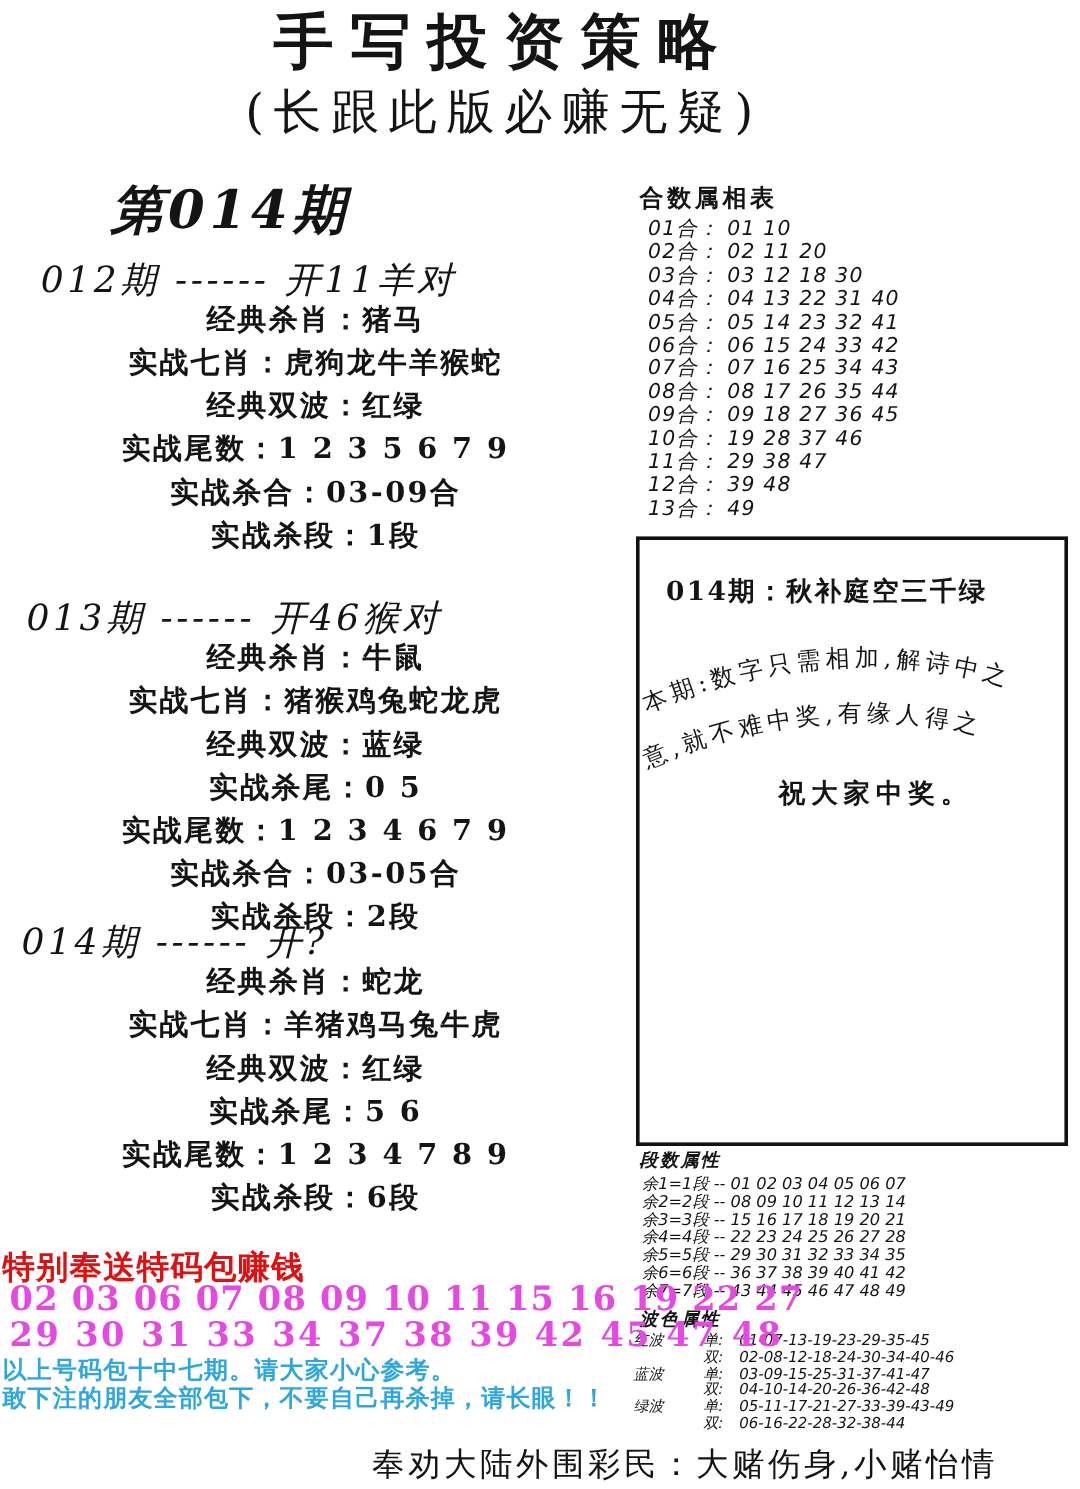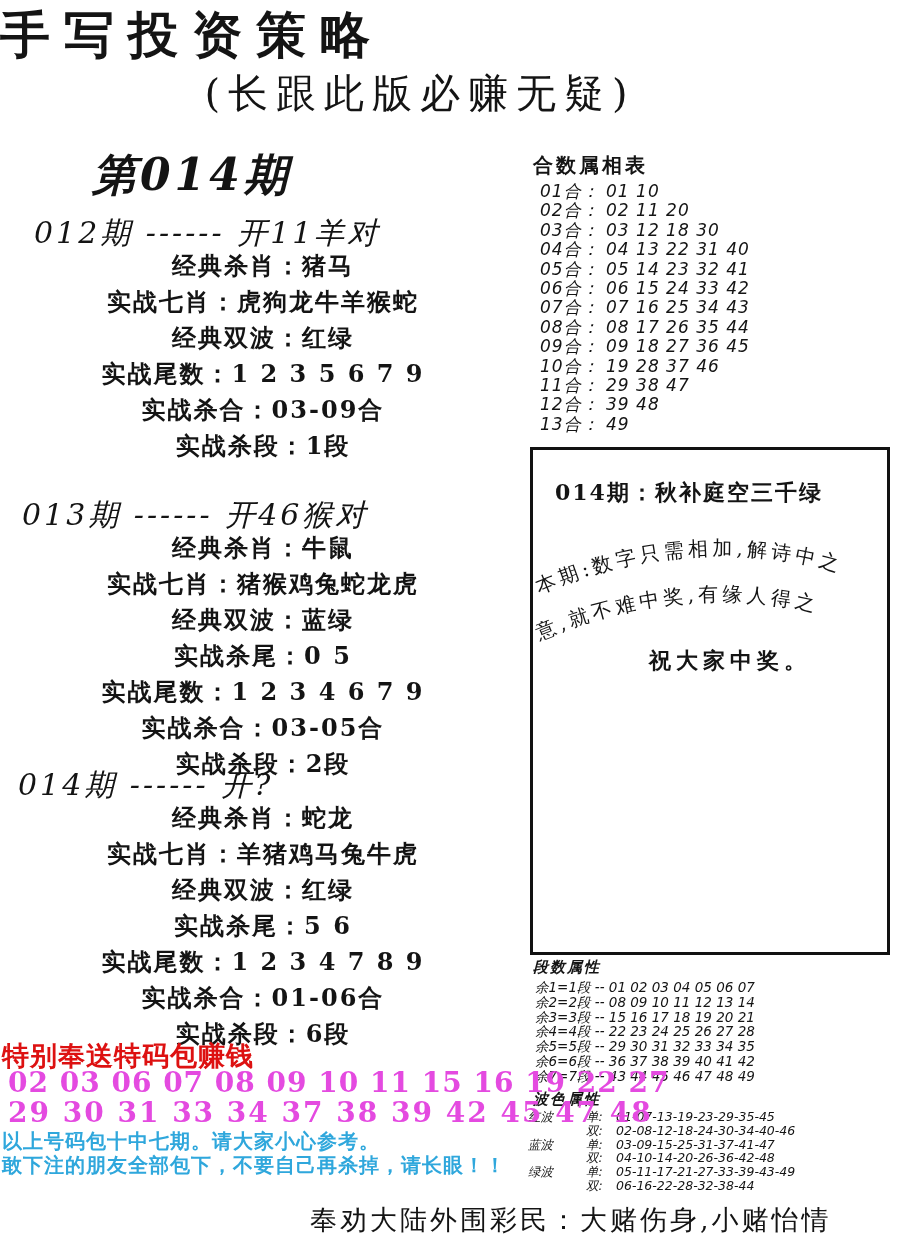--- a/index.html
+++ b/index.html
@@ -3,21 +3,21 @@
 <meta charset="utf-8">
 <style>
   html,body{margin:0;padding:0;}
   body{
     width:900px;height:1241px;position:relative;background:#ffffff;
     font-family:"DejaVu Serif", serif;color:#141414;overflow:hidden;
   }
   .abs{position:absolute;}
 
   
-  .title-main{left:0;top:2px;width:840px;font-size:50px;letter-spacing:14px;font-weight:600;}
+  .title-main{left:0;top:2px;width:840px;text-align:center;font-size:50px;letter-spacing:14px;font-weight:600;}
   .title-sub{left:0;top:66px;width:840px;text-align:center;font-size:40px;letter-spacing:8px;font-weight:500;}
 
   
   .issue-heading{left:92px;top:146px;font-size:44px;font-weight:bold;font-style:italic;letter-spacing:4px;}
   .period-header{font-size:30px;font-style:italic;letter-spacing:3px;white-space:nowrap;}
   .ph-0{left:34px;top:213px;}
   .ph-1{left:22px;top:495px;}
   .ph-2{left:18px;top:765px;}
   .period-rows{left:16px;width:494px;text-align:center;}
   .pr-0{top:248px;}
@@ -88,21 +88,20 @@
     <div class="p-row">实战杀段：2段</div>
   </div>
 
 <div class="abs period-header ph-2">014期 ------ 开?</div>
 <div class="abs period-rows pr-2">
     <div class="p-row">经典杀肖：蛇龙</div>
     <div class="p-row">实战七肖：羊猪鸡马兔牛虎</div>
     <div class="p-row">经典双波：红绿</div>
     <div class="p-row">实战杀尾：5 6</div>
     <div class="p-row">实战尾数：1 2 3 4 7 8 9</div>
-    <div class="p-row">实战杀合：01-06合</div>
     <div class="p-row">实战杀段：6段</div>
   </div>
 
 <div class="abs hexiao-title">合数属相表</div>
 <div class="abs hexiao-rows">
     <div class="hx-row">01合： 01 10</div>
     <div class="hx-row">02合： 02 11 20</div>
     <div class="hx-row">03合： 03 12 18 30</div>
     <div class="hx-row">04合： 04 13 22 31 40</div>
     <div class="hx-row">05合： 05 14 23 32 41</div>

